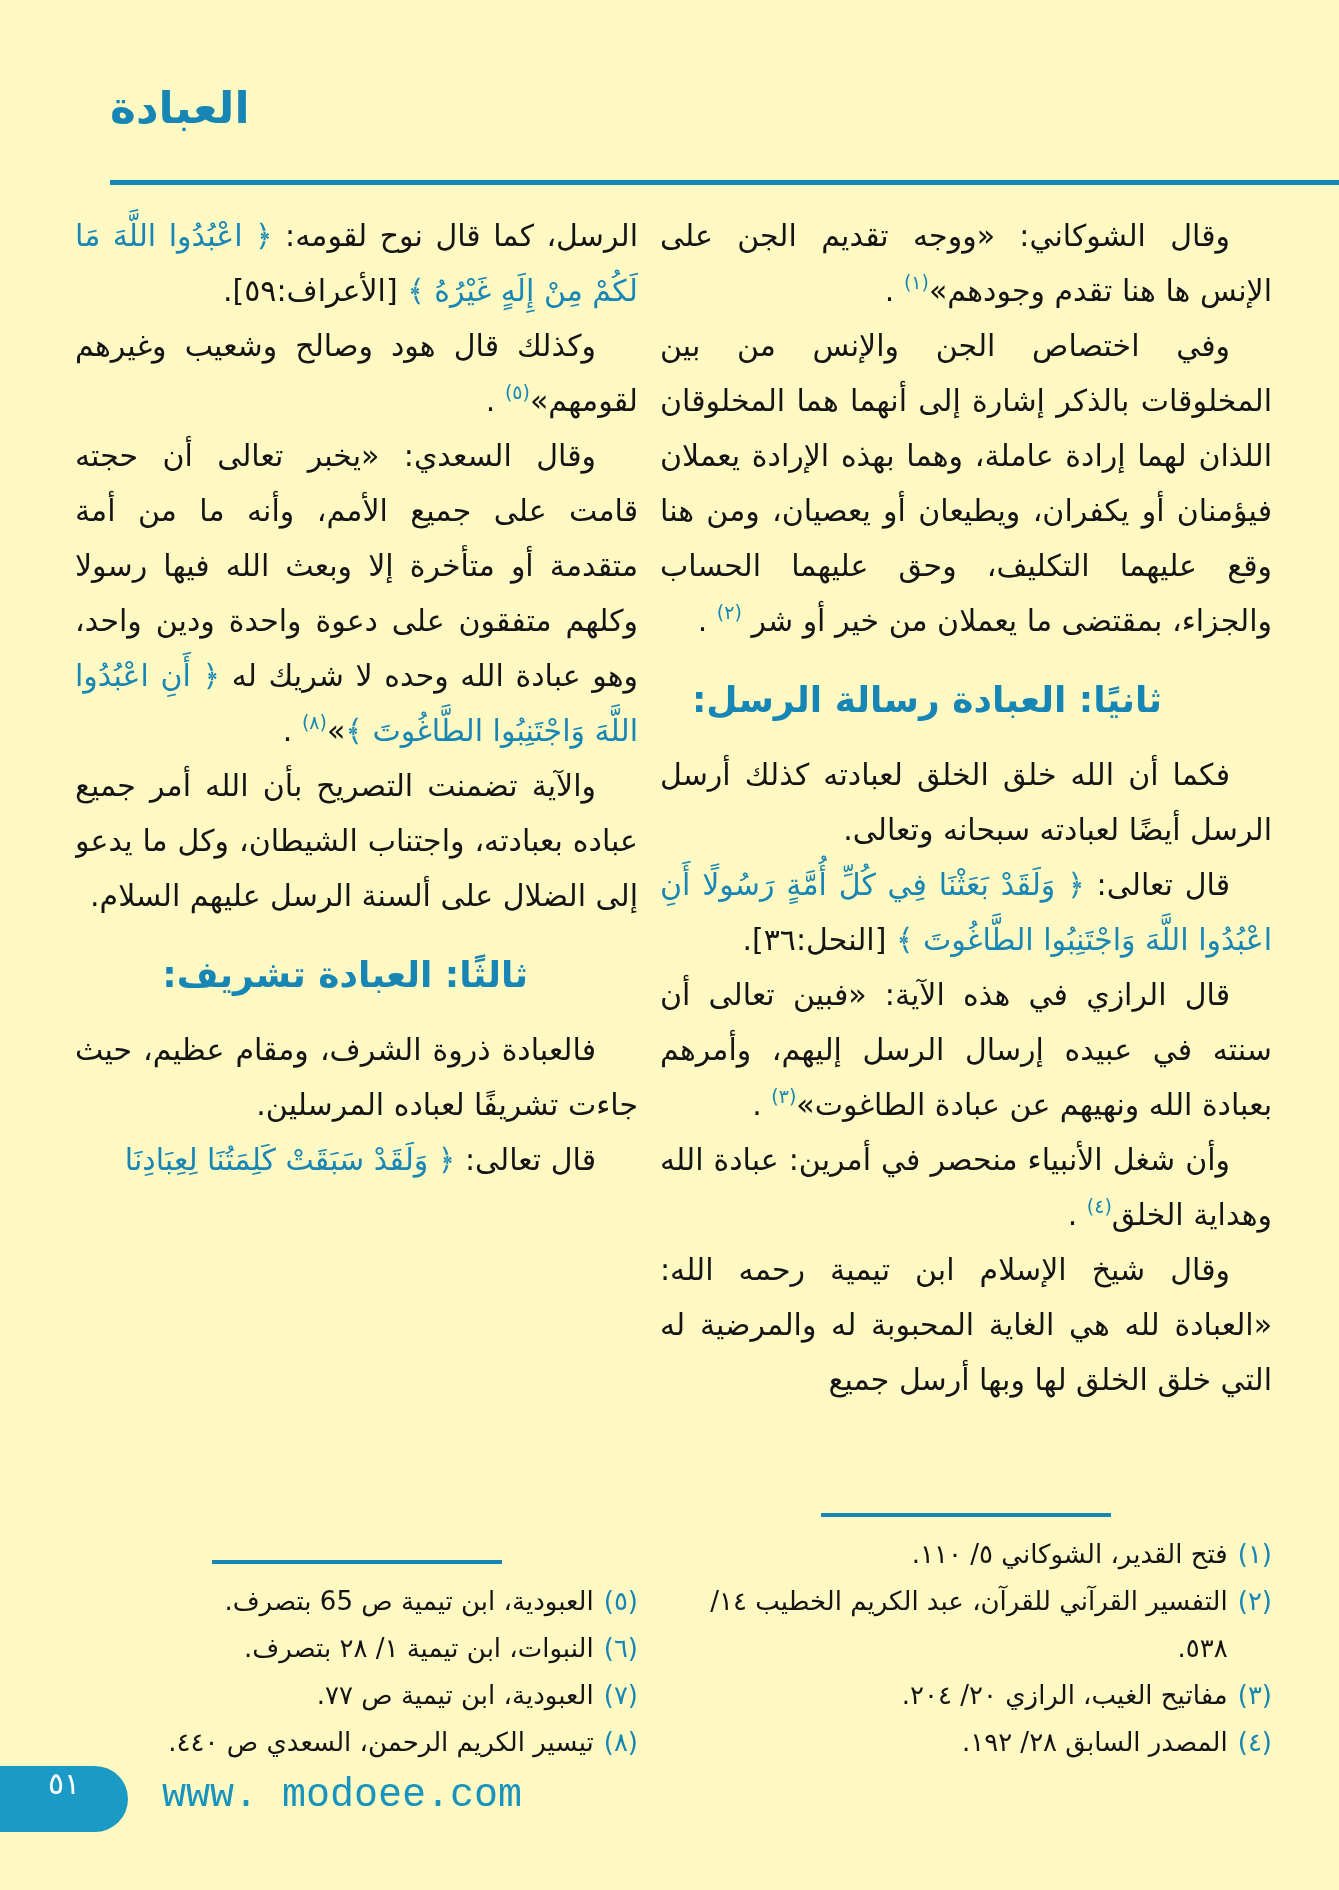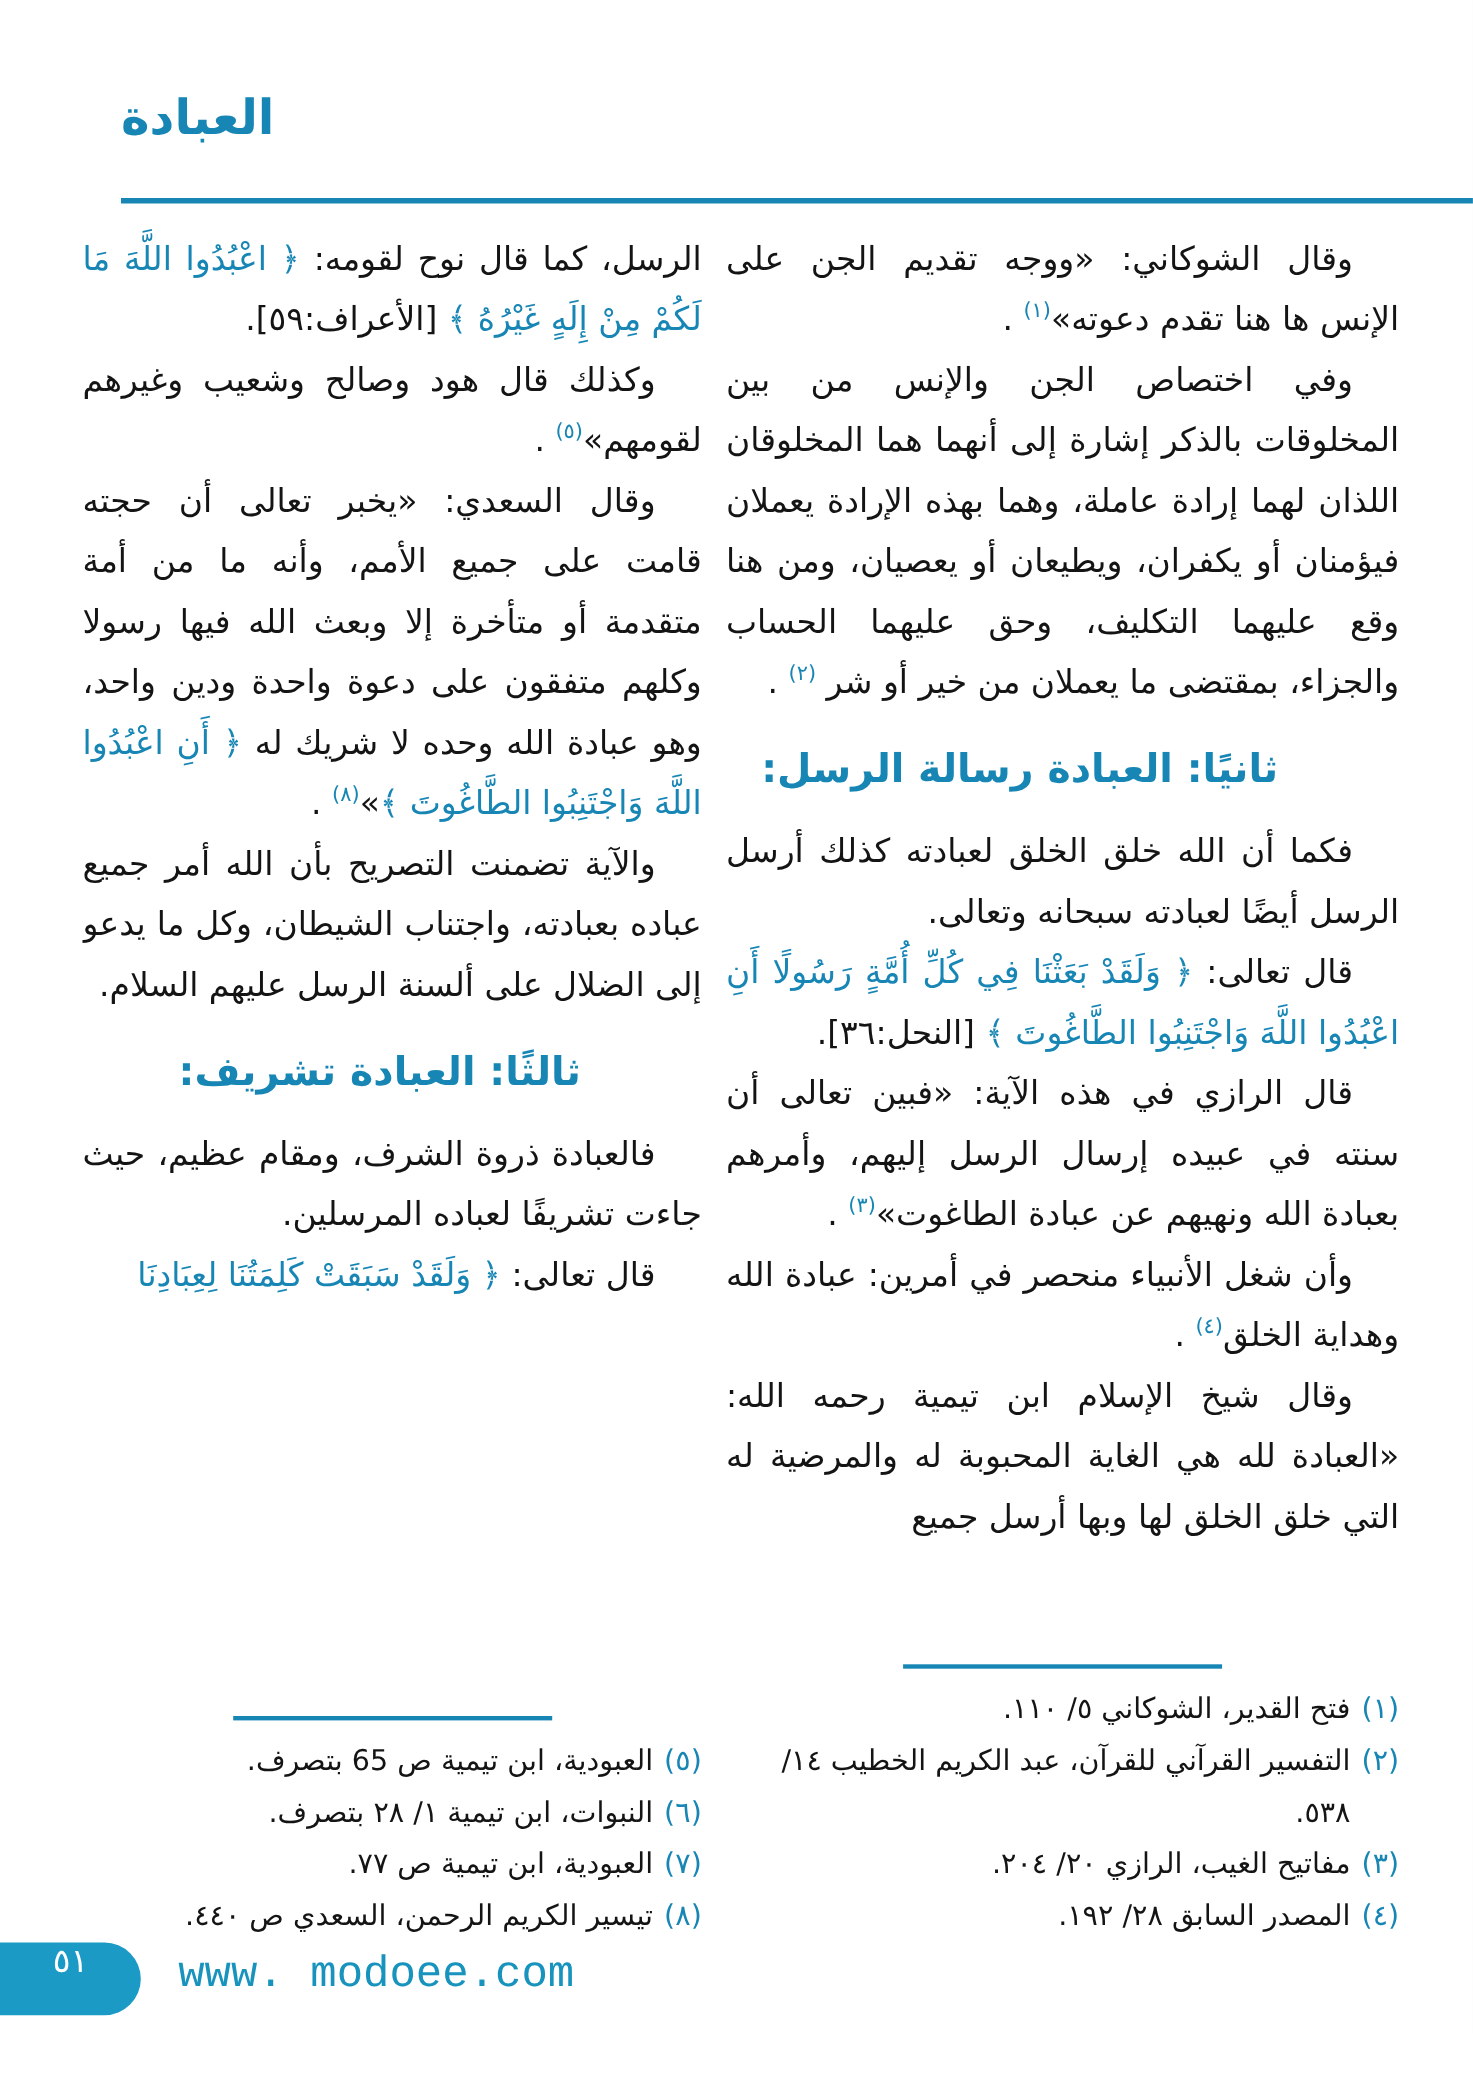--- a/index.html
+++ b/index.html
@@ -6,21 +6,21 @@
     --teal:#1786B5;
     --footer-bar:#1B9AC6;
     --link:#1793BD;
     --ink:#141414;
   }
   html,body{margin:0;padding:0;background:#e8e8e8;}
   .page{
     position:relative;
     width:1339px;height:1890px;
     margin:0 auto;
-    background:#ffffff;
+    background:#fef9c3;
     direction:rtl;
     font-family:"DejaVu Sans",sans-serif;
     color:var(--ink);
     overflow:hidden;
   }
   
   .chapter-title{
     position:absolute;top:82px;left:110px;
     margin:0;
     font-size:44px;font-weight:bold;color:var(--teal);
@@ -95,21 +95,21 @@
 
 <div class="page">
 
   <h1 class="chapter-title">العبادة</h1>
   <div class="header-rule"></div>
 
   <main class="columns">
 
     <section class="column col-right">
       <div class="col-body">
-          <p class="para indent"><span class="t-normal">وقال الشوكاني: «ووجه تقديم الجن على الإنس ها هنا تقدم دعوته»</span><span class="t-ref">(١)</span><span class="t-normal"> .</span></p>
+          <p class="para indent"><span class="t-normal">وقال الشوكاني: «ووجه تقديم الجن على الإنس ها هنا تقدم وجودهم»</span><span class="t-ref">(١)</span><span class="t-normal"> .</span></p>
           <p class="para indent"><span class="t-normal">وفي اختصاص الجن والإنس من بين المخلوقات بالذكر إشارة إلى أنهما هما المخلوقان اللذان لهما إرادة عاملة، وهما بهذه الإرادة يعملان فيؤمنان أو يكفران، ويطيعان أو يعصيان، ومن هنا وقع عليهما التكليف، وحق عليهما الحساب والجزاء، بمقتضى ما يعملان من خير أو شر </span><span class="t-ref">(٢)</span><span class="t-normal"> .</span></p>
           <div class="heading">ثانيًا: العبادة رسالة الرسل:</div>
           <p class="para indent"><span class="t-normal">فكما أن الله خلق الخلق لعبادته كذلك أرسل الرسل أيضًا لعبادته سبحانه وتعالى.</span></p>
           <p class="para indent"><span class="t-normal">قال تعالى: </span><span class="t-quran">﴿ وَلَقَدْ بَعَثْنَا فِي كُلِّ أُمَّةٍ رَسُولًا أَنِ اعْبُدُوا اللَّهَ وَاجْتَنِبُوا الطَّاغُوتَ ﴾</span><span class="t-normal"> [النحل:٣٦].</span></p>
           <p class="para indent"><span class="t-normal">قال الرازي في هذه الآية: «فبين تعالى أن سنته في عبيده إرسال الرسل إليهم، وأمرهم بعبادة الله ونهيهم عن عبادة الطاغوت»</span><span class="t-ref">(٣)</span><span class="t-normal"> .</span></p>
           <p class="para indent"><span class="t-normal">وأن شغل الأنبياء منحصر في أمرين: عبادة الله وهداية الخلق</span><span class="t-ref">(٤)</span><span class="t-normal"> .</span></p>
           <p class="para indent"><span class="t-normal">وقال شيخ الإسلام ابن تيمية رحمه الله: «العبادة لله هي الغاية المحبوبة له والمرضية له التي خلق الخلق لها وبها أرسل جميع</span></p>
         </div>
       <div class="fn-block">
         <div class="fn-sep"></div>

